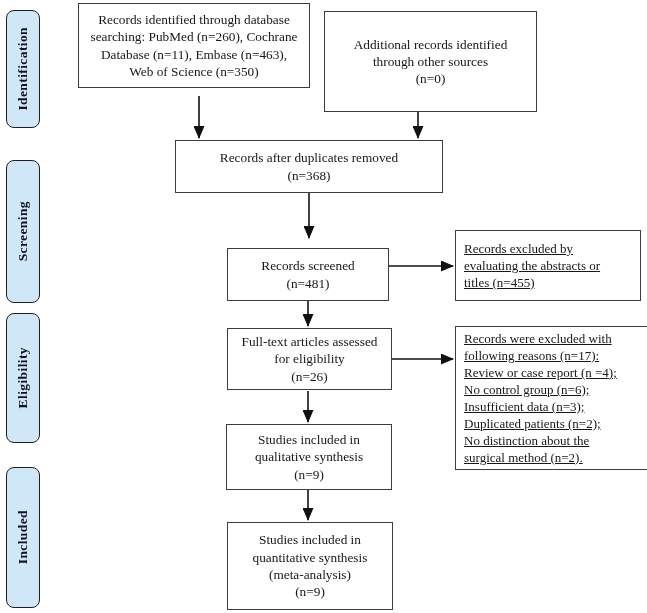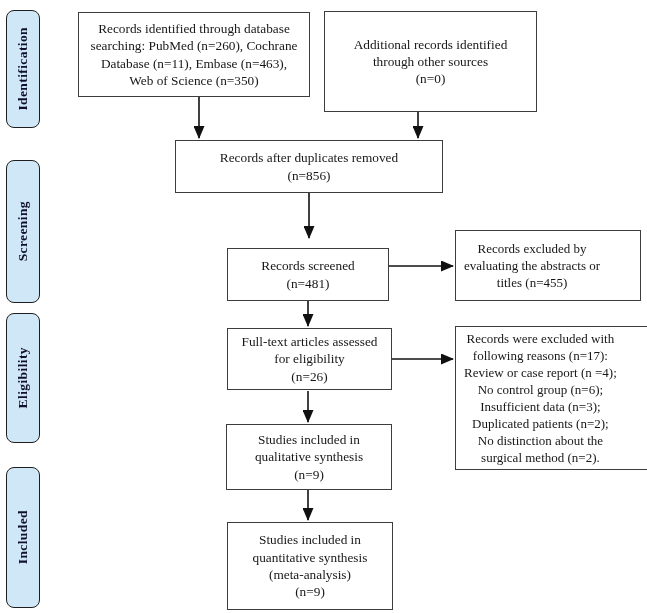--- a/index.html
+++ b/index.html
@@ -20,22 +20,22 @@
     white-space:nowrap;
   }
   .box{
     position:absolute;background:#ffffff;border:1px solid #3d3d3d;
     display:flex;align-items:center;justify-content:center;
     text-align:center;font-size:13.3px;line-height:1.3;color:#171717;
     box-sizing:border-box;padding:3px 5px;
   }
   .box span{white-space:pre-line;}
   .box.left-align{
-    justify-content:flex-start;text-align:center;
-    font-size:13px;line-height:17px;padding:4px 20px 4px 8px;
+    justify-content:flex-start;text-align:left;
+    font-size:13px;line-height:17px;padding:4px 20px 4px 8px;text-decoration:underline;
   }
 </style>
 </head>
 <body>
 
 <div class="canvas">
 
   <svg class="arrows" viewBox="0 0 647 613" xmlns="http://www.w3.org/2000/svg">
     <defs>
       <marker id="ah" markerUnits="userSpaceOnUse" markerWidth="13" markerHeight="11" refX="12" refY="5.5" orient="auto">
@@ -58,36 +58,36 @@
   <div class="stage" style="top: 160px; height: 143px; background: rgb(207, 231, 246);">
     <span>Screening</span>
   </div>
   <div class="stage" style="top: 313px; height: 130px; background: rgb(207, 231, 246);">
     <span>Eligibility</span>
   </div>
   <div class="stage" style="top: 467px; height: 141px; background: rgb(207, 231, 246);">
     <span>Included</span>
   </div>
 
-  <div class="box" style="left:78px;top:12px;width:232px;height:85px">
+  <div class="box" style="left:78px;top:3px;width:232px;height:85px">
     <span>Records identified through database
 searching: PubMed (n=260), Cochrane
 Database (n=11), Embase (n=463),
 Web of Science (n=350)</span>
   </div>
 
   <div class="box" style="left:324px;top:11px;width:213px;height:101px">
     <span>Additional records identified
 through other sources
 (n=0)</span>
   </div>
 
   <div class="box" style="left:175px;top:140px;width:268px;height:53px">
     <span>Records after duplicates removed
-(n=856)</span>
+(n=368)</span>
   </div>
 
   <div class="box" style="left:227px;top:248px;width:162px;height:53px">
     <span>Records screened
 (n=481)</span>
   </div>
 
   <div class="box left-align" style="left:455px;top:230px;width:186px;height:71px">
     <span>Records excluded by
 evaluating the abstracts or

